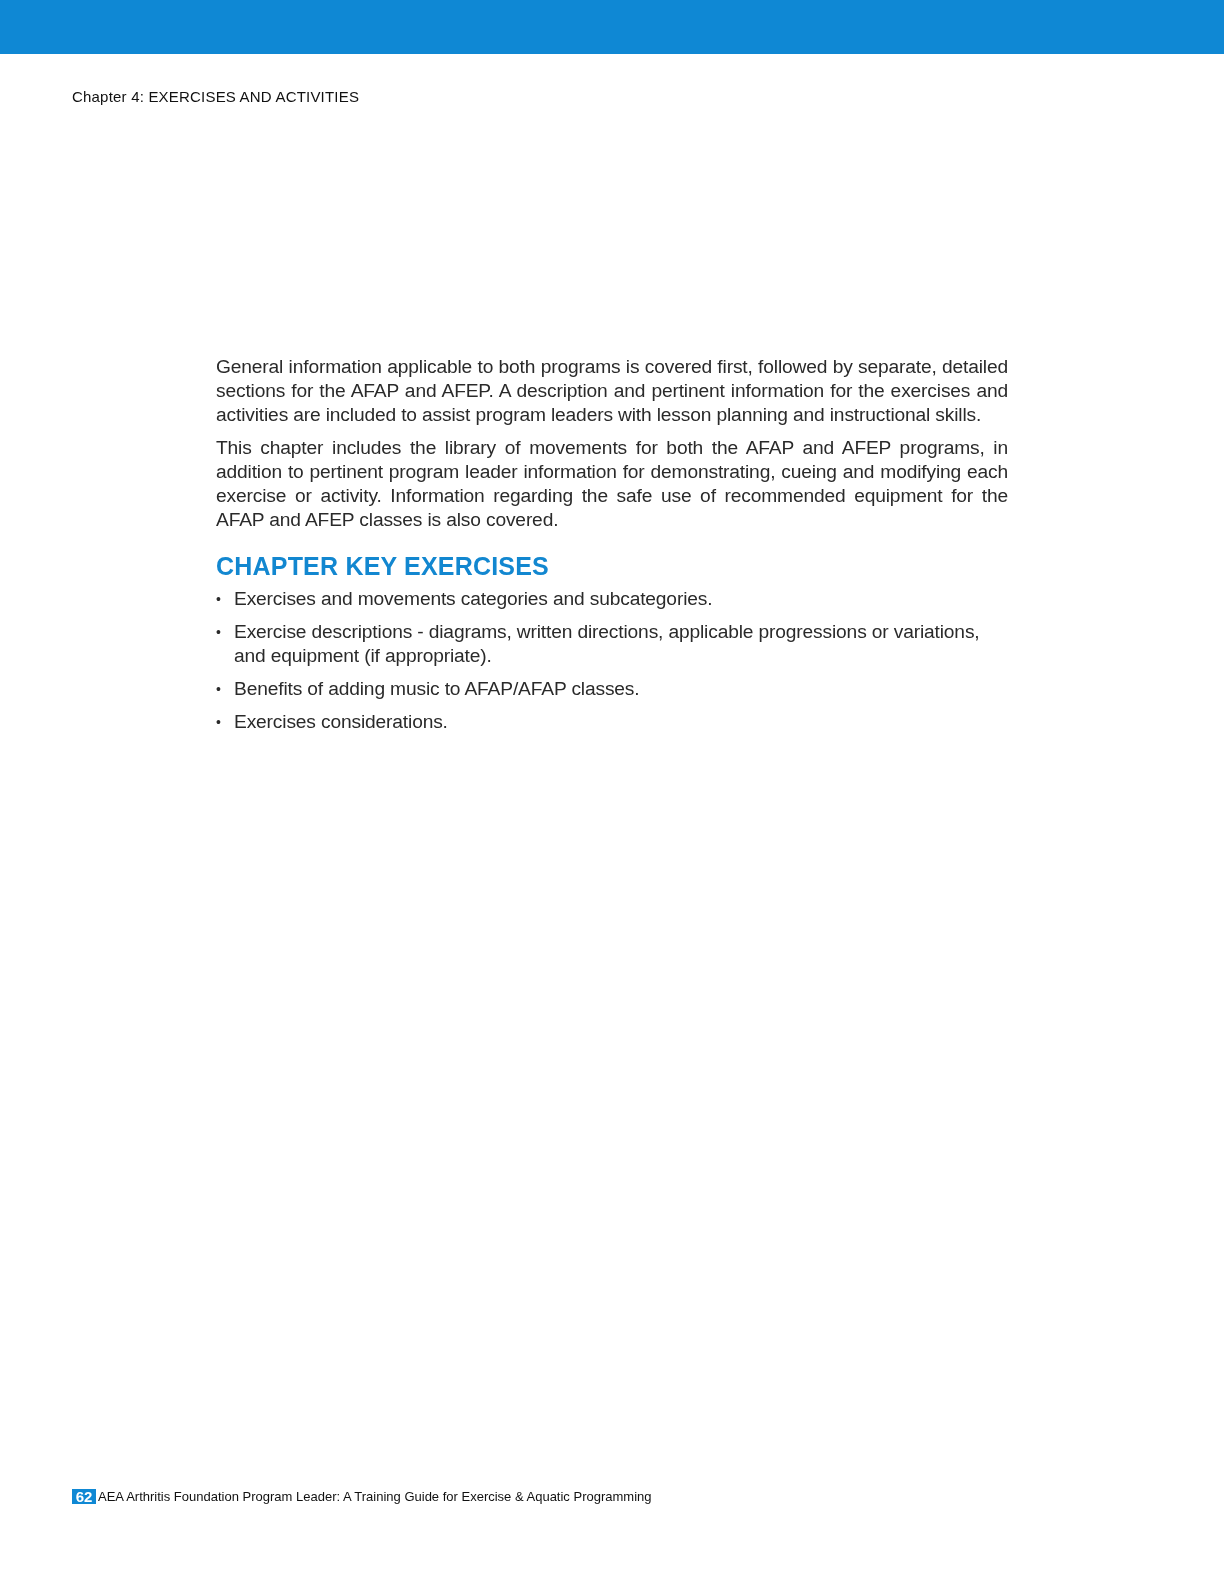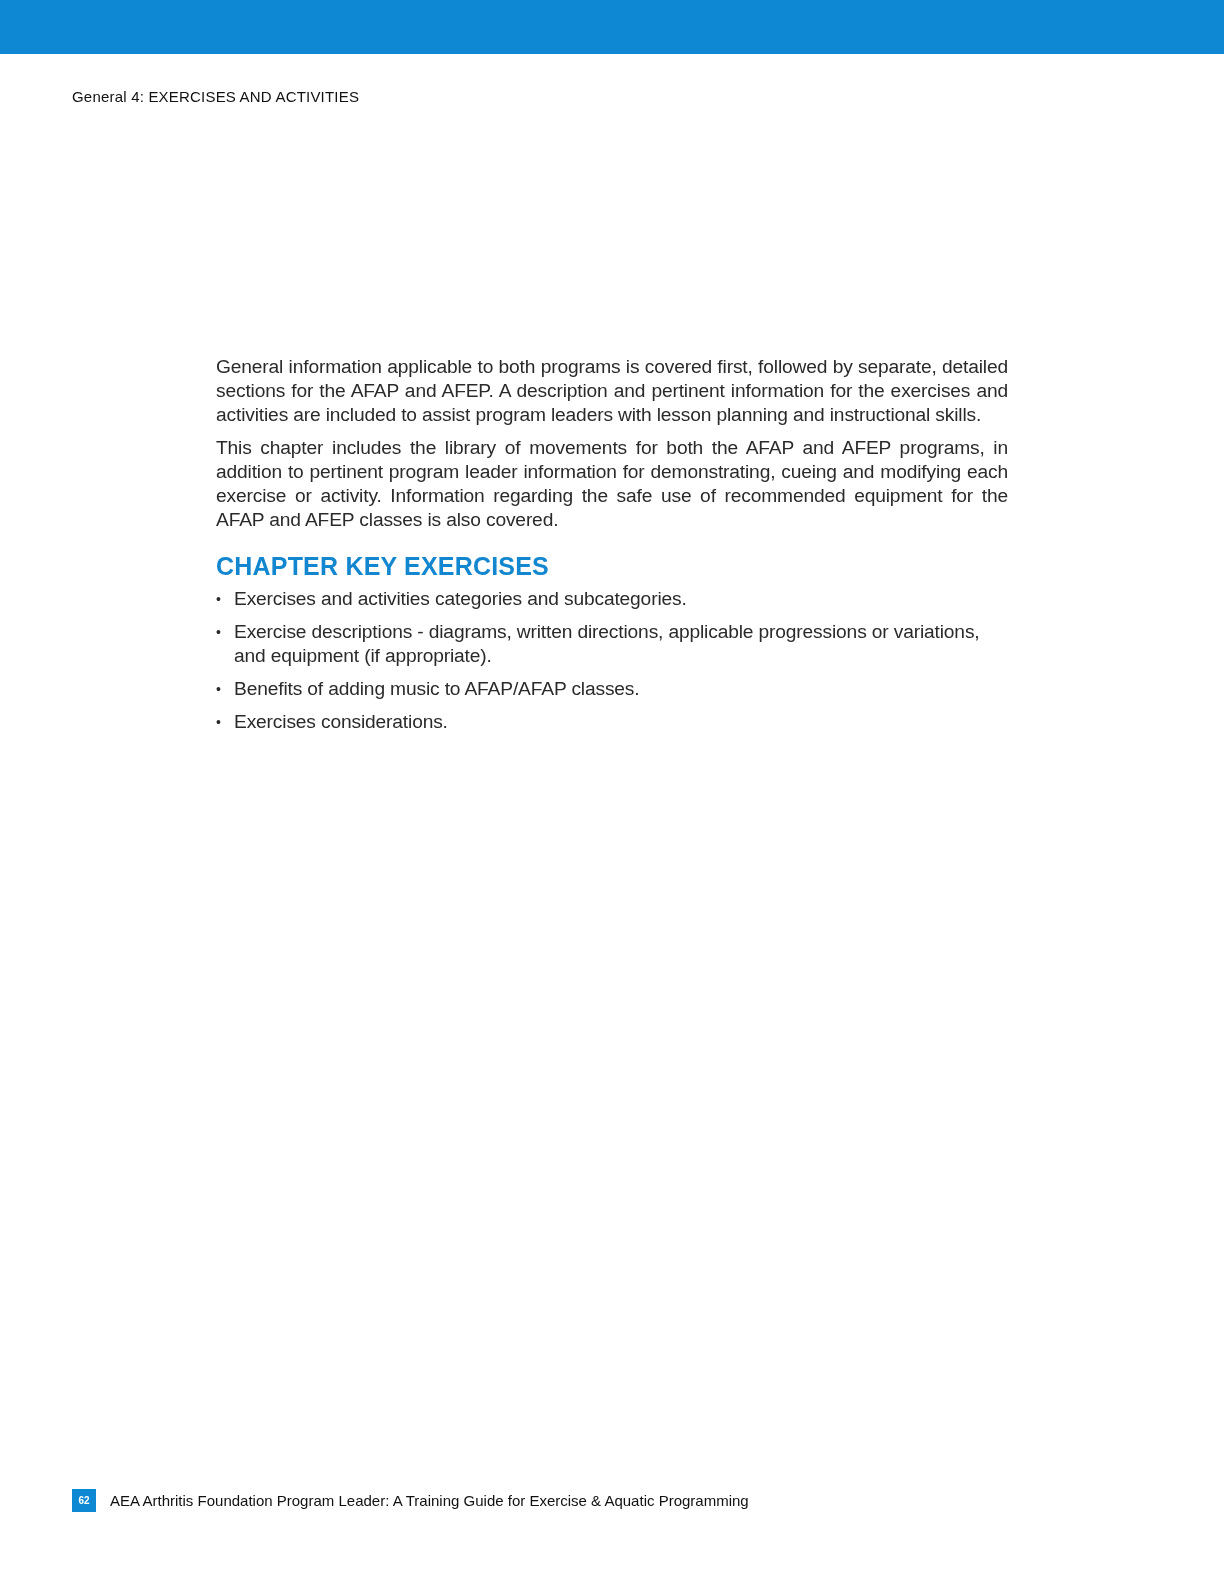--- a/index.html
+++ b/index.html
@@ -19,42 +19,42 @@
       font-family: "Liberation Sans", sans-serif;
     }
     ul.concepts { list-style: none; margin: 0; padding: 0; }
     ul.concepts li {
       position: relative; padding-left: 18px; font-size: 19.2px; line-height: 24px; color: #2a2a2a;
       margin-bottom: 9px; letter-spacing: -0.15px;
     }
     ul.concepts li .bullet { position: absolute; left: 0; top: 0; font-size: 14px; }
     .footer { position: absolute; left: 72px; top: 1489px; display: flex; align-items: center; }
     .page-num {
-      background: #0f88d4; color: #fff; font-size: 10px; font-weight: bold; width: 24px; height: 23px;
+      background: #0f88d4; color: #fff; font-size: 15px; font-weight: bold; width: 24px; height: 15px;
       display: flex; align-items: center; justify-content: center;
     }
-    .footer-text { font-size: 15px; color: #111; margin-left: 14px; }
+    .footer-text { font-size: 13px; color: #111; margin-left: 2px; }
   </style>
 </head>
 <body>
 
 <div class="top-bar"></div>
 
-<div class="running-head">General 4: EXERCISES AND ACTIVITIES</div>
+<div class="running-head">Chapter 4: EXERCISES AND ACTIVITIES</div>
 
 <div class="content">
   <p class="para">General information applicable to both programs is covered first, followed by separate, detailed sections for the AFAP and AFEP.  A description and pertinent information for the exercises and activities are included to assist program leaders with lesson planning and instructional skills.</p>
   <p class="para">This chapter includes the library of movements for both the AFAP and AFEP programs, in addition to pertinent program leader information for demonstrating, cueing and modifying each exercise or activity.  Information regarding the safe use of recommended equipment for the AFAP and AFEP classes is also covered.</p>
 
   <div class="section-title">CHAPTER KEY EXERCISES</div>
 
   <ul class="concepts">
     <li>
       <span class="bullet">•</span>
-      <span>Exercises and activities categories and subcategories.</span>
+      <span>Exercises and movements categories and subcategories.</span>
     </li>
     <li>
       <span class="bullet">•</span>
       <span>Exercise descriptions - diagrams, written directions, applicable progressions or variations, and equipment (if appropriate).</span>
     </li>
     <li>
       <span class="bullet">•</span>
       <span>Benefits of adding music to AFAP/AFAP classes.</span>
     </li>
     <li>

